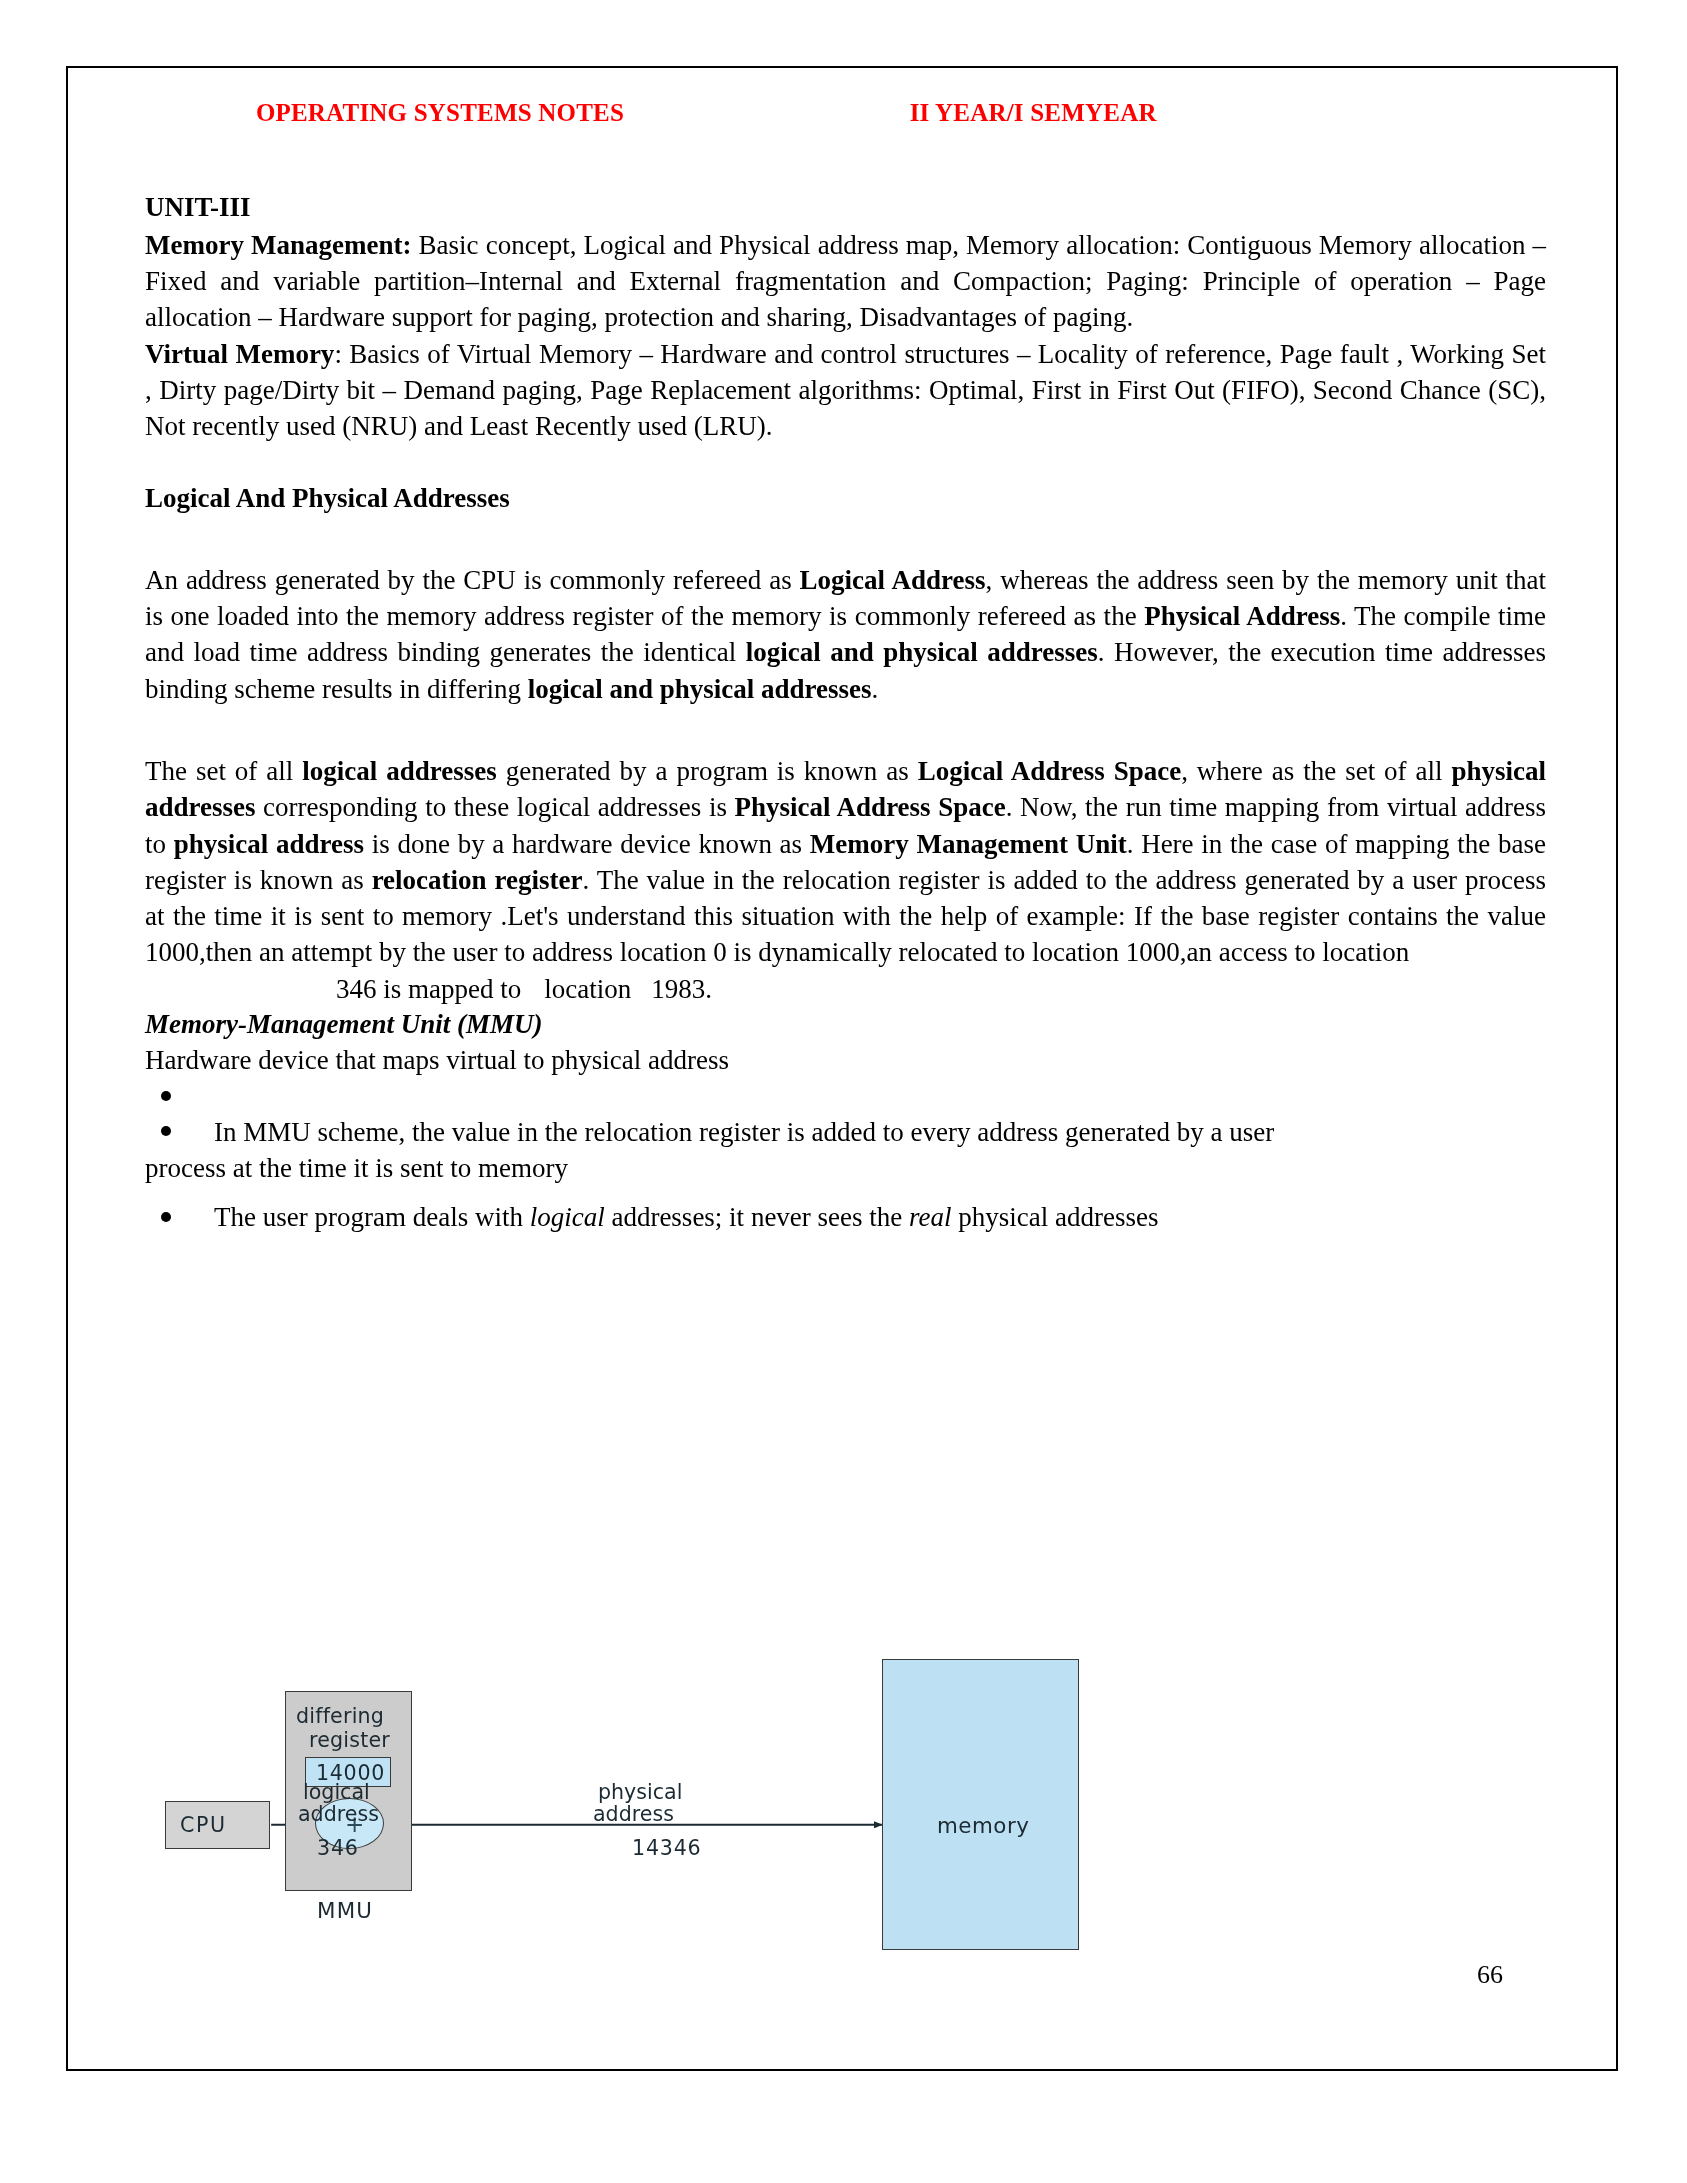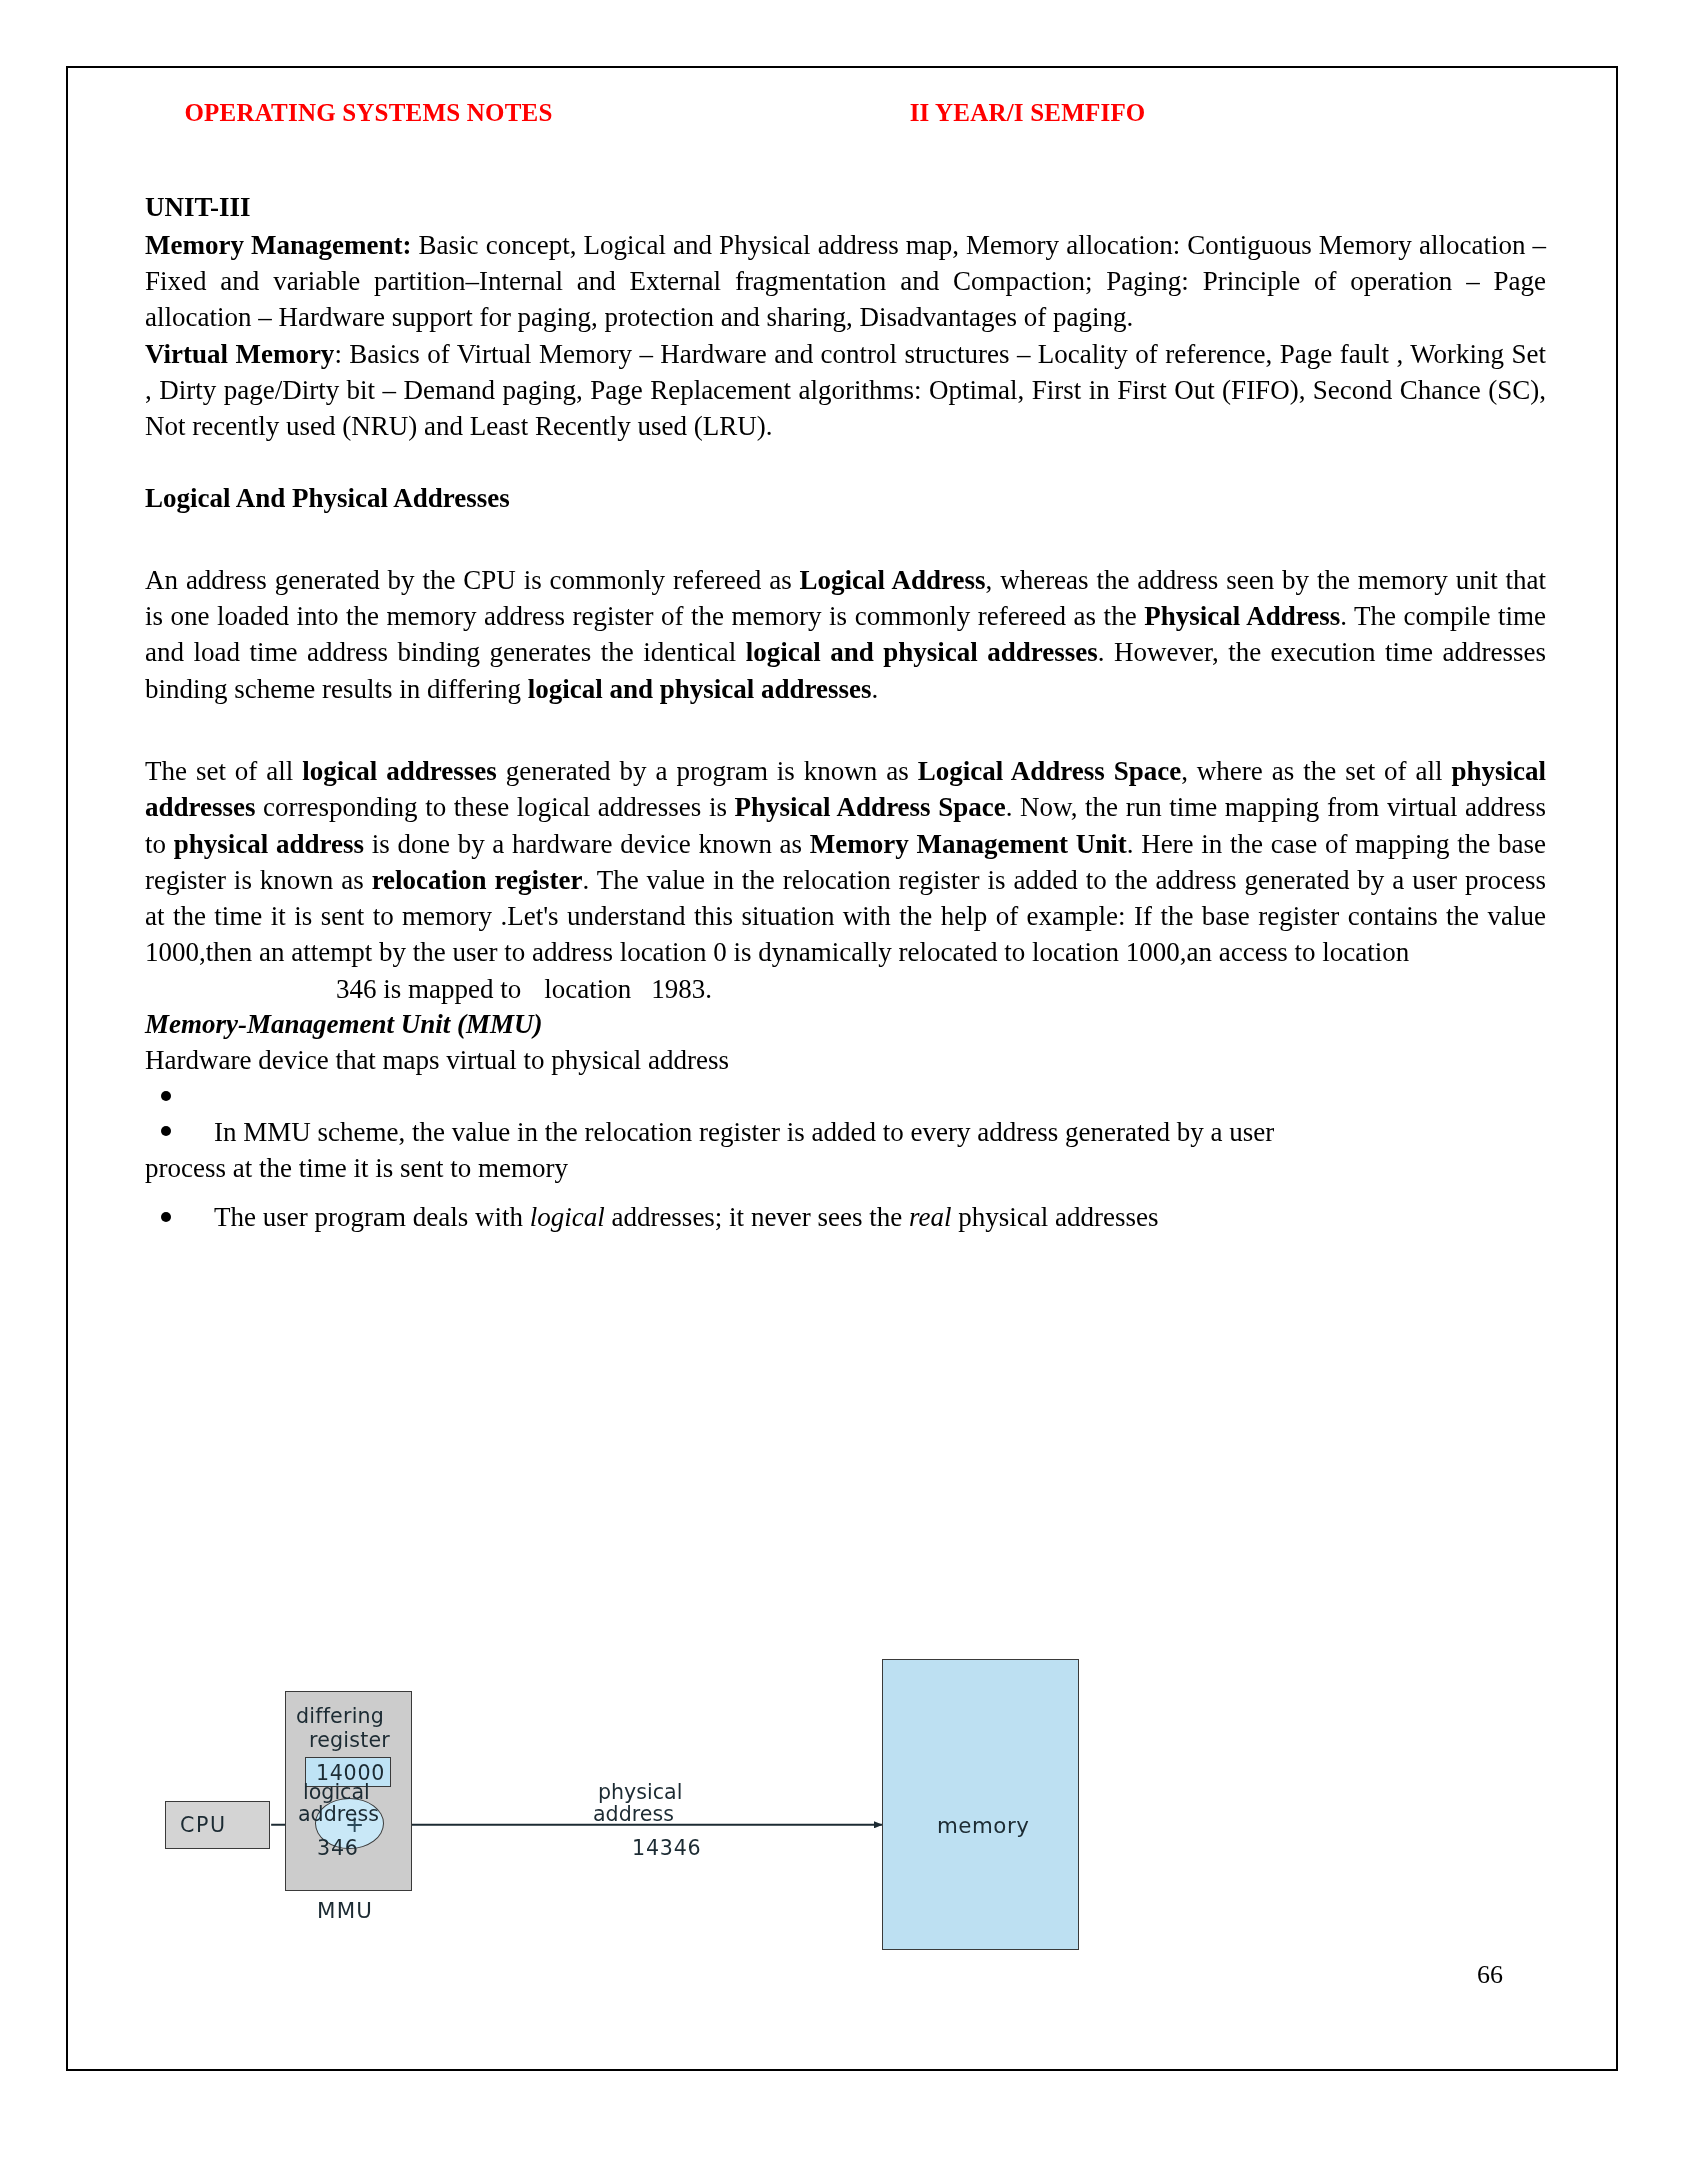--- a/index.html
+++ b/index.html
@@ -41,21 +41,21 @@
     flex-direction: row;
     align-items: baseline;
   }
   .doc-header .hdr-cell {
     color: #FF0000;
     font-weight: bold;
     font-size: 25px;
     letter-spacing: 0.2px;
     white-space: nowrap;
   }
-  .hdr-left   { width: 511px; text-align: center; }
+  .hdr-left   { width: 511px; text-align: right; }
   .hdr-center { width: 461px; text-align: right; }
   .hdr-right  { width: 330px; text-align: left; }
 
   
   .content {
     position: absolute;
     left: 77px;
     top: 122px;
     width: 1401px;
   }
@@ -274,21 +274,21 @@
 </style>
 </head>
 <body>
 
 <div class="page">
  <div class="page-inner">
 
   <div class="doc-header">
     <div class="hdr-cell hdr-left">OPERATING SYSTEMS NOTES</div>
     <div class="hdr-cell hdr-center">II YEAR/I SEM</div>
-    <div class="hdr-cell hdr-right">FIFO</div>
+    <div class="hdr-cell hdr-right">YEAR</div>
   </div>
 
   <div class="content">
 
     <div class="h-unit">UNIT-III</div>
 
     <p class="just"><b>Memory Management:</b><span> Basic concept, Logical and Physical address map, Memory allocation: Contiguous Memory allocation – Fixed and variable partition–Internal and External fragmentation and Compaction; Paging: Principle of operation – Page allocation – Hardware support for paging, protection and sharing, Disadvantages of paging.</span></p>
 
     <p class="just"><b>Virtual Memory</b><span>: Basics of Virtual Memory – Hardware and control structures – Locality of reference, Page fault , Working Set , Dirty page/Dirty bit – Demand paging, Page Replacement algorithms: Optimal, First in First Out (FIFO), Second Chance (SC), Not recently used (NRU) and Least Recently used (LRU).</span></p>
 

